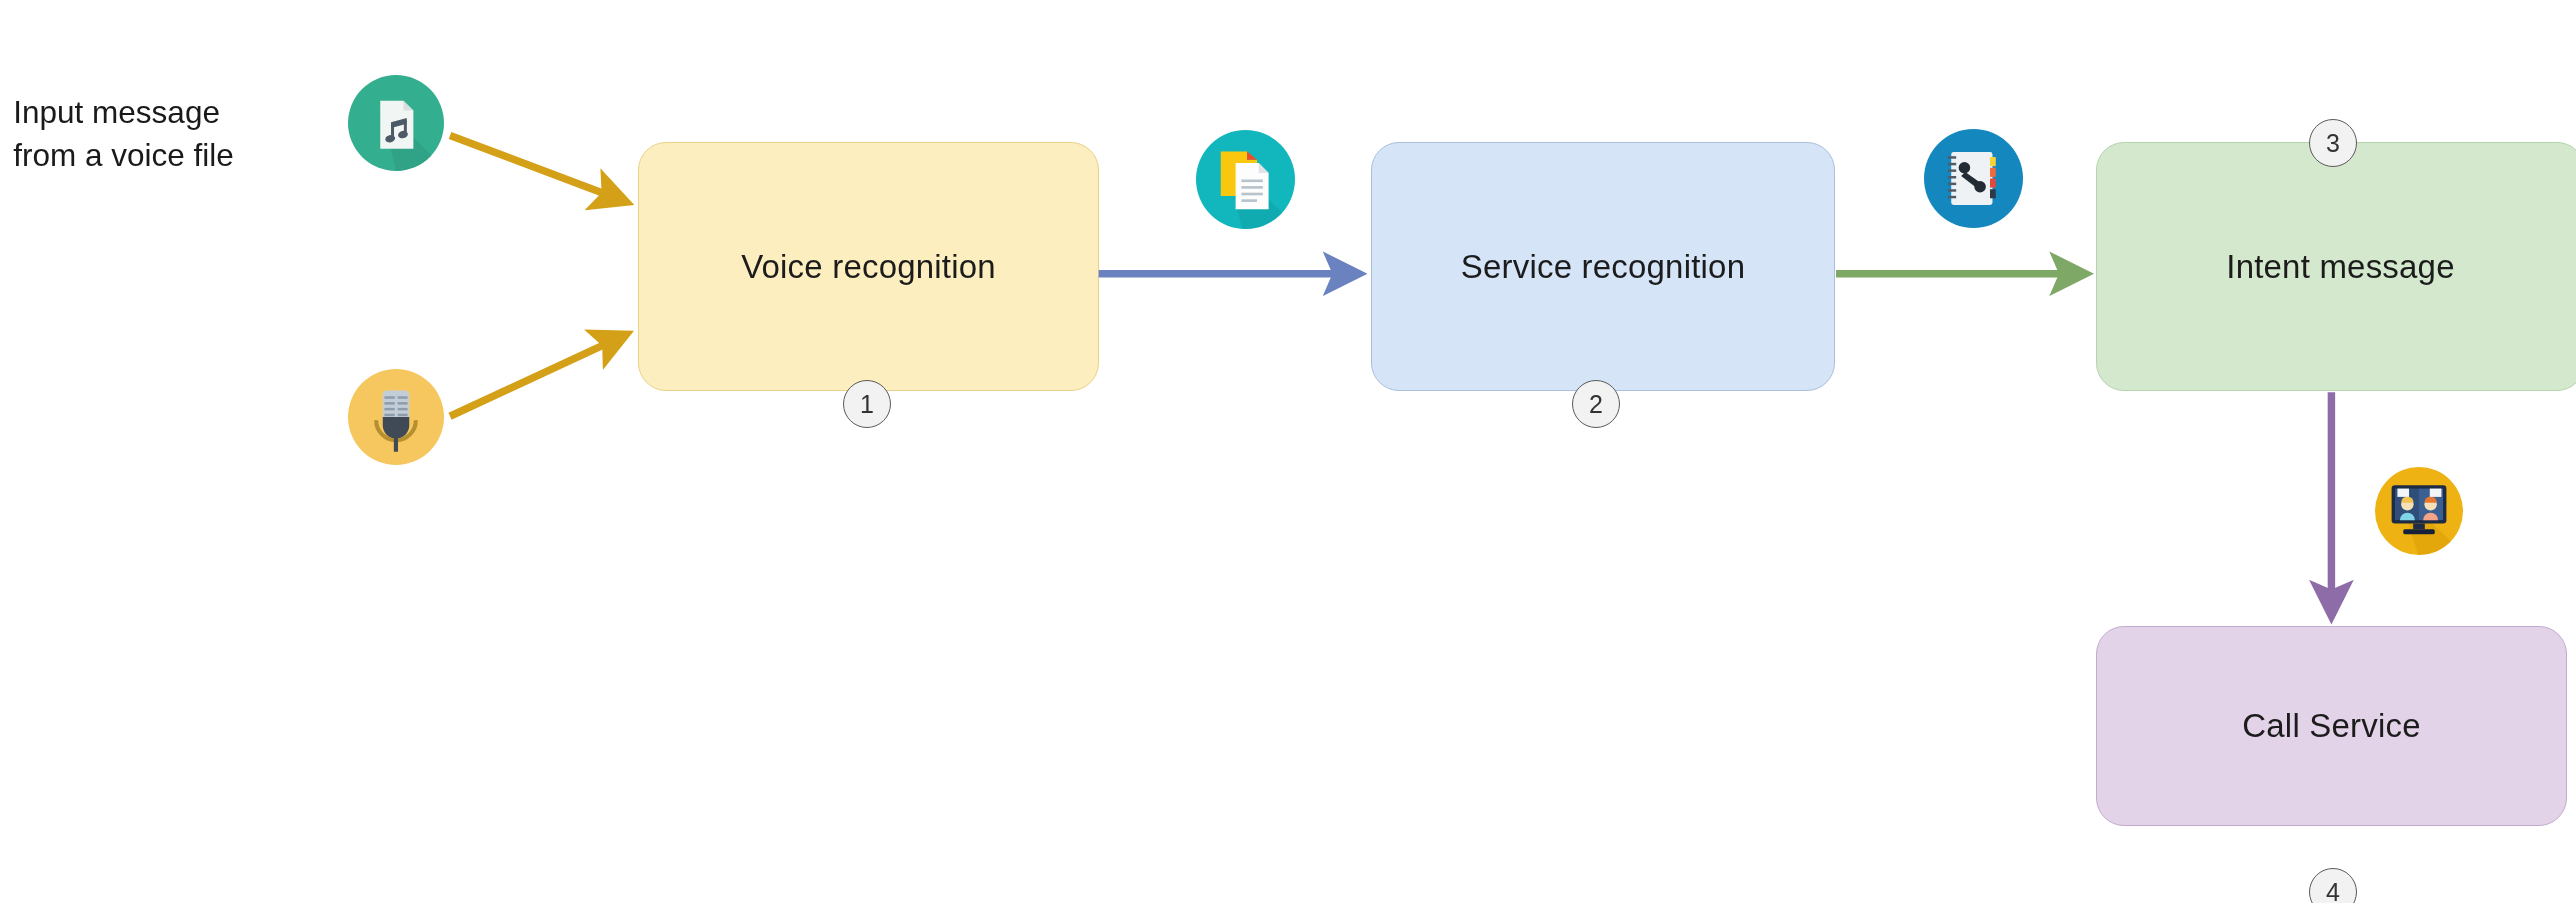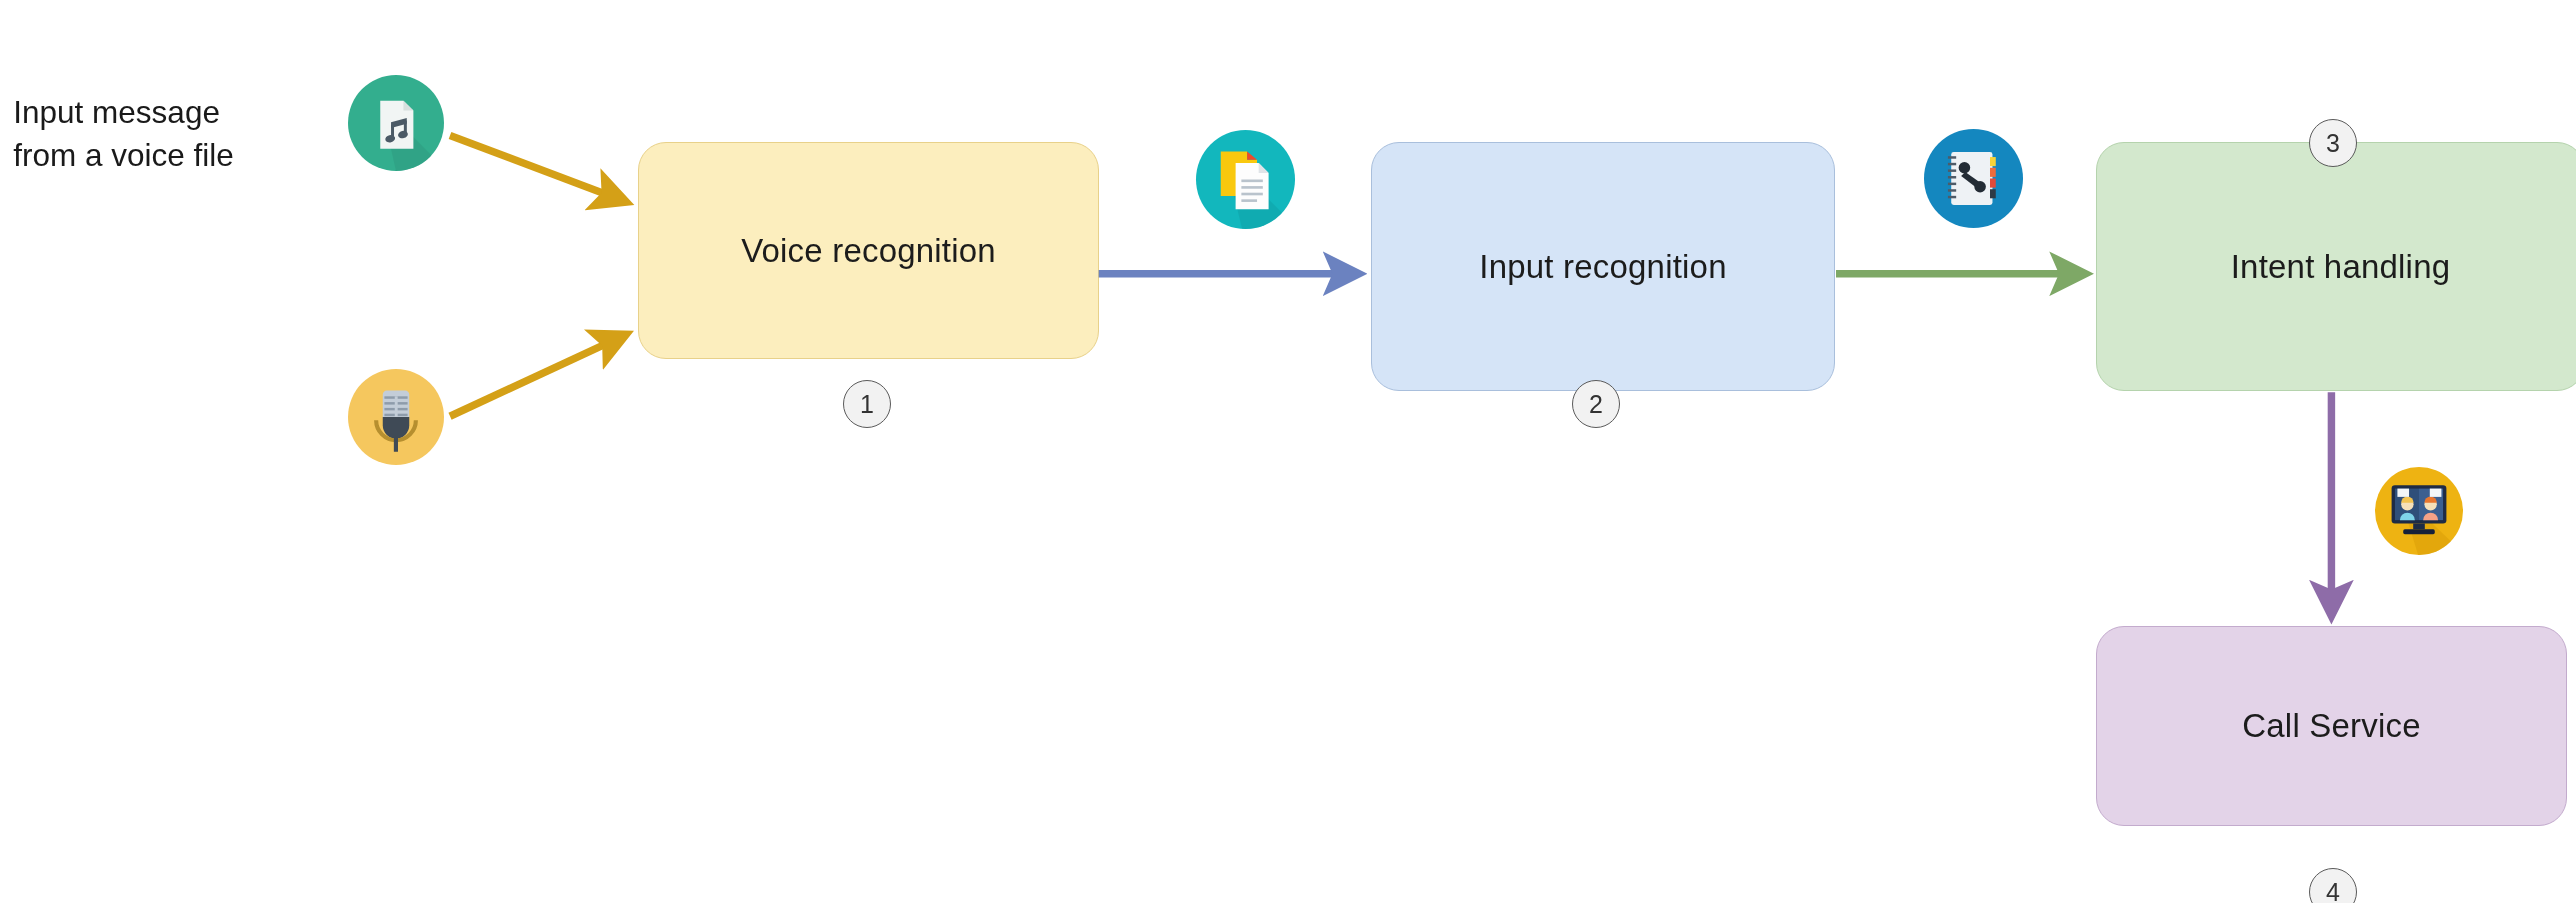--- a/index.html
+++ b/index.html
@@ -45,21 +45,21 @@
     border-radius: 28px;
     display: flex;
     align-items: center;
     justify-content: center;
     color: #1c1c1c;
     font-size: 33px;
     letter-spacing: 0.2px;
   }
   .node-label { pointer-events: none; }
   #node-1 {
-    left: 638px; top: 106px; width: 461px; height: 217px;
+    left: 638px; top: 106px; width: 461px; height: 249px;
     background: #fceebe;
     border: 1.7px solid #e8d18a;
   }
   #node-2 {
     left: 1371px; top: 106px; width: 464px; height: 249px;
     background: #d5e4f7;
     border: 1.7px solid #a9bfdc;
   }
   #node-3 {
     left: 2096px; top: 106px; width: 489px; height: 249px;
@@ -147,25 +147,25 @@
 
   <div class="free-label" id="label-voice-file">Input message
 from a voice file</div>
 
 
   <div class="node" id="node-1">
     <span class="node-label">Voice recognition</span>
   </div>
 
   <div class="node" id="node-2">
-    <span class="node-label">Input recognition</span>
+    <span class="node-label">Service recognition</span>
   </div>
 
   <div class="node" id="node-3">
-    <span class="node-label">Intent handling</span>
+    <span class="node-label">Intent message</span>
   </div>
 
   <div class="node" id="node-4">
     <span class="node-label">Call Service</span>
   </div>
 
   <div class="badge" id="badge-1">
     <span>1</span>
   </div>
   <div class="badge" id="badge-2">

